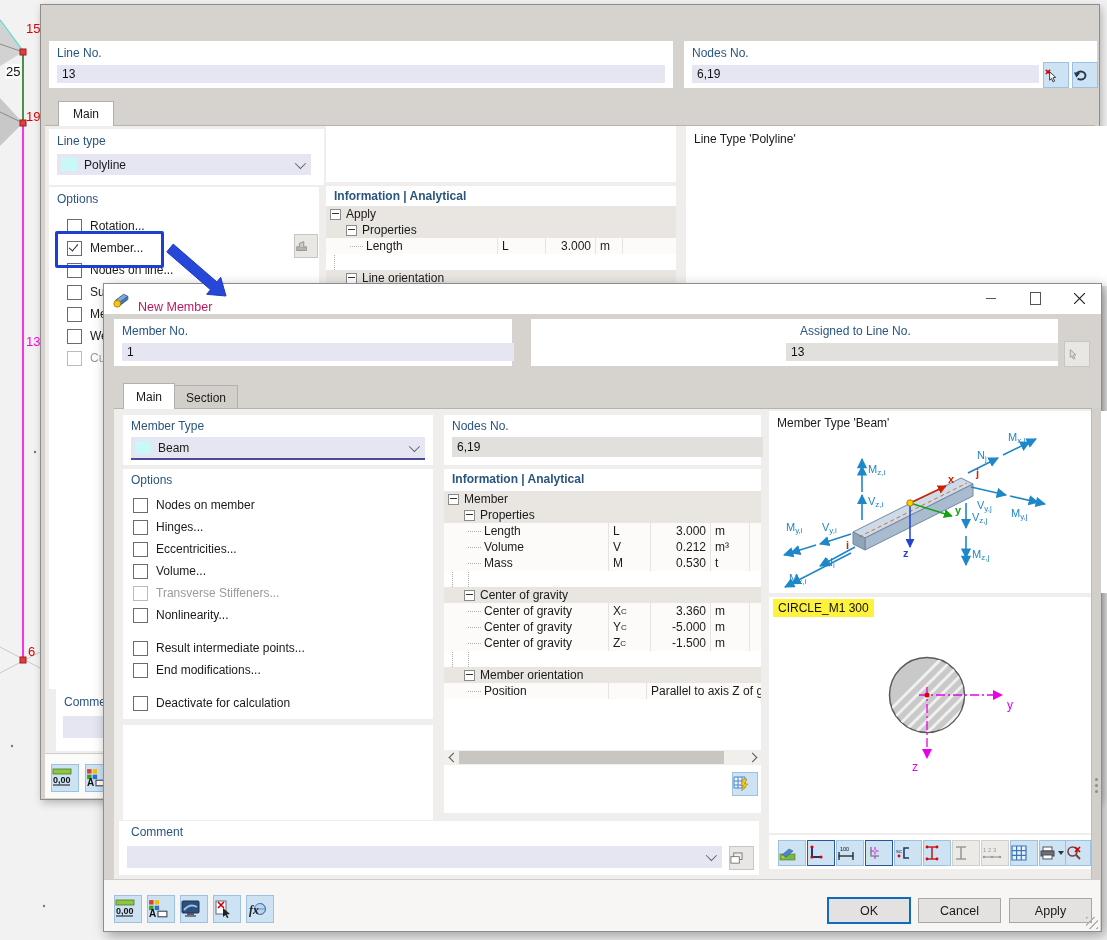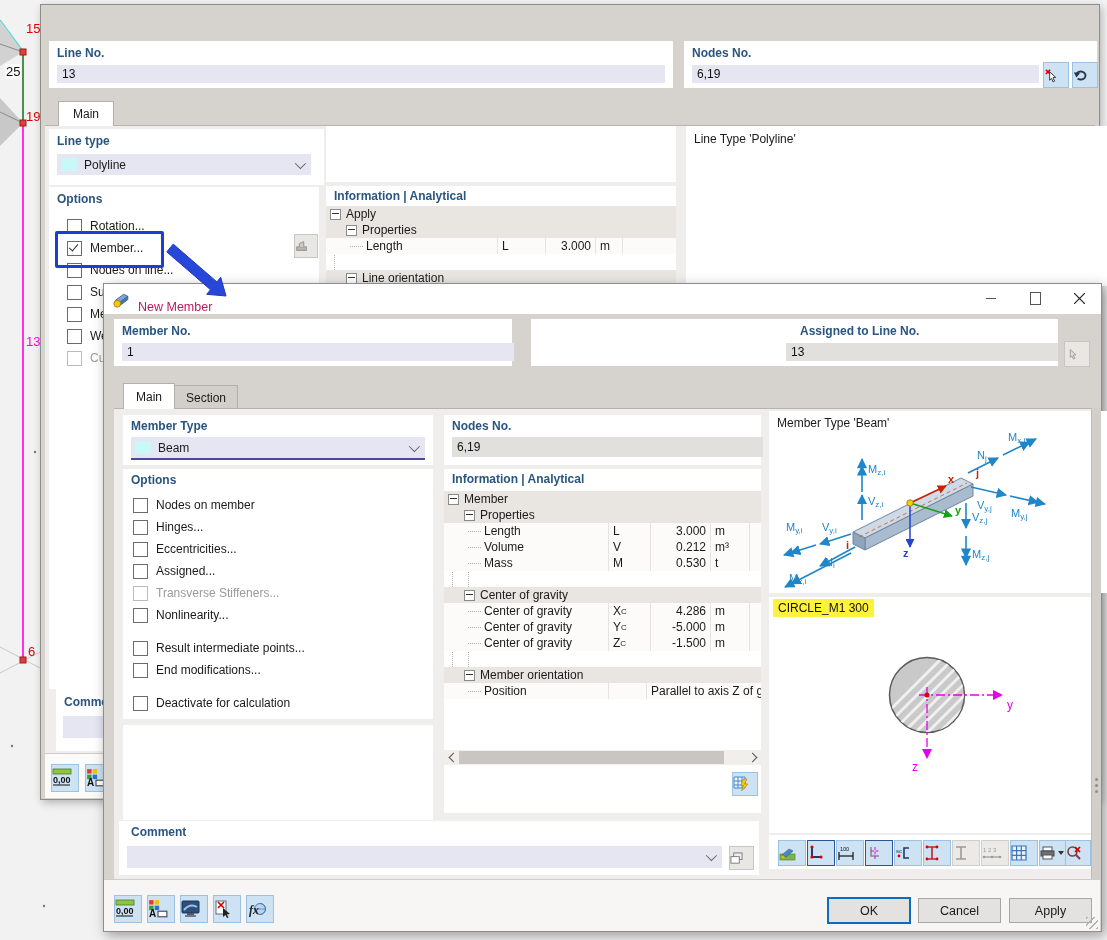--- a/index.html
+++ b/index.html
@@ -11,21 +11,21 @@
   .titlebar{position:absolute;left:0;top:0;right:0;height:30px;background:#fff;display:flex;align-items:center;}
   .titlebar .app-ico{margin-left:9px;width:17px;height:17px;flex:none;}
   .title-txt{margin-left:8px;font-size:12.5px;}
   .win-controls{position:absolute;right:0;top:0;height:30px;display:flex;}
   .win-btn{width:44px;height:29px;display:flex;align-items:center;justify-content:center;}
   .glyph-min{width:10px;height:1px;background:#555;}
   .glyph-max{width:9px;height:9px;border:1px solid #555;}
   
   .panel{position:absolute;background:#fff;}
   .content{position:absolute;background:#f0eeec;border-top:1px solid #b7b4b0;}
-  .glabel{position:absolute;color:#2a5580;font-weight:bold;font-size:12px;white-space:nowrap;}
+  .glabel{position:absolute;color:#2a5580;font-weight:normal;font-size:12px;white-space:nowrap;}
   .blacklbl{position:absolute;color:#1a1a1a;font-size:12px;white-space:nowrap;}
   .input{position:absolute;background:#e6e6f3;display:flex;align-items:center;padding:0 5px;font-size:12px;color:#111;}
   .input.gray{background:#e2e0dd;}
   .dropdown{position:absolute;background:#e6e6f3;display:flex;align-items:center;font-size:12px;}
   .swatch{width:16px;height:13px;background:#c9f8f8;margin:0 7px 0 4px;flex:none;}
   .chev{margin-left:auto;margin-right:8px;width:7px;height:7px;border-right:1.6px solid #666;border-bottom:1.6px solid #666;transform:rotate(45deg) translateY(-2px);flex:none;}
   .focusline{position:absolute;height:2px;background:#4a4a99;}
   
   .tab{position:absolute;height:24px;display:flex;align-items:center;justify-content:center;font-size:12px;
        border:1px solid #b3b0ab;border-bottom:none;}
@@ -326,21 +326,21 @@
       <div class="cbrow" style="left:10px;top:48px;">
           <span class="cb"></span>
           <span>Hinges...</span>
         </div>
       <div class="cbrow" style="left:10px;top:70px;">
           <span class="cb"></span>
           <span>Eccentricities...</span>
         </div>
       <div class="cbrow" style="left:10px;top:92px;">
           <span class="cb"></span>
-          <span>Assigned...</span>
+          <span>Volume...</span>
         </div>
       <div class="cbrow disabled" style="left:10px;top:114px;">
           <span class="cb"></span>
           <span>Transverse Stiffeners...</span>
         </div>
       <div class="cbrow" style="left:10px;top:136px;">
           <span class="cb"></span>
           <span>Nonlinearity...</span>
         </div>
       <div class="cbrow" style="left:10px;top:169px;">
@@ -433,21 +433,21 @@
           <span>Center of gravity</span>
         </div>
         <div class="trow leaf" style="top:112px;">
           <span class="ind" style="width:24px;"></span>
             <span class="stub"></span>
           <span class="cl" style="width:124px;">Center of gravity</span>
           <span class="cs" style="width:37px;padding-left:4px;">
               <span>X</span>
               <sub>C</sub>
             </span>
-          <span class="cv" style="width:55px;">4.286</span>
+          <span class="cv" style="width:55px;">3.360</span>
           <span class="cu" style="width:34px;">m</span>
           <span class="cx"></span>
         </div>
         <div class="trow leaf" style="top:128px;">
           <span class="ind" style="width:24px;"></span>
             <span class="stub"></span>
           <span class="cl" style="width:124px;">Center of gravity</span>
           <span class="cs" style="width:37px;padding-left:4px;">
               <span>Y</span>
               <sub>C</sub>

